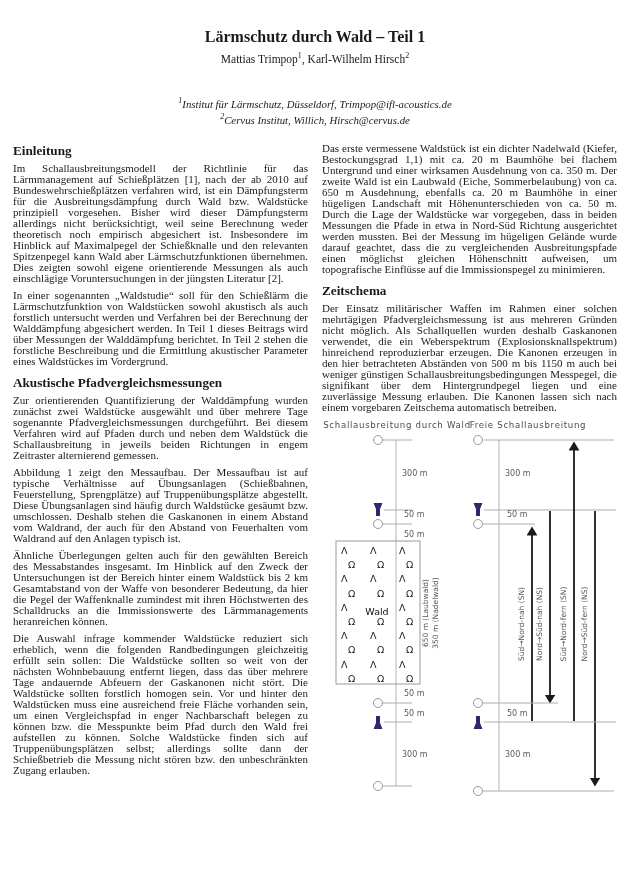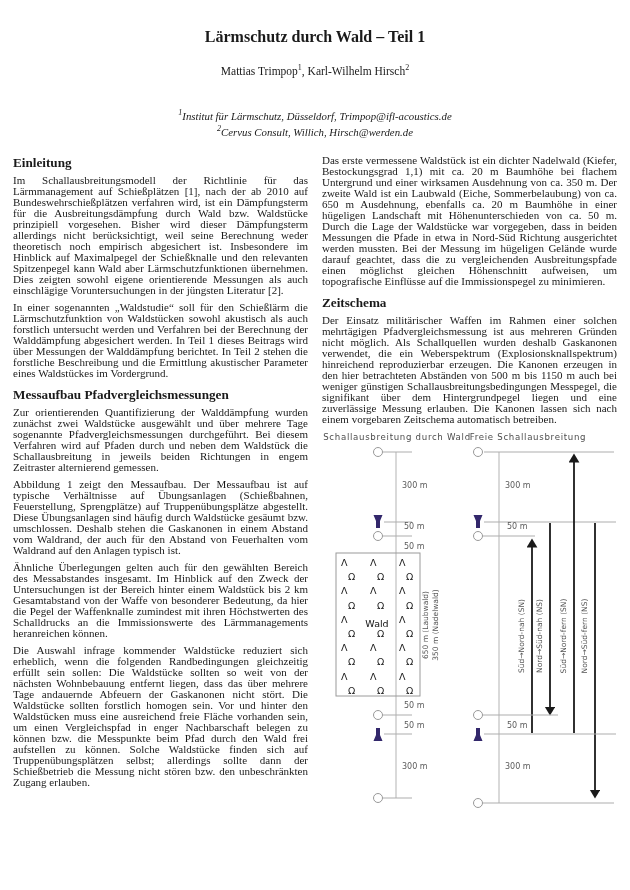--- a/index.html
+++ b/index.html
@@ -5,21 +5,21 @@
   * { margin:0; padding:0; box-sizing:border-box; }
   html,body { background:#ffffff; }
   .page {
     position:relative; width:630px; height:890px; background:#fff;
     font-family:"Liberation Serif","DejaVu Serif",serif; color:#1a1a1a;
     overflow:hidden;
   }
   
   .paper-header { text-align:center; padding-top:25px; }
   .title { font-size:16px; font-weight:bold; line-height:24px; }
-  .authors { font-size:11.5px; margin-top:16px; }
+  .authors { font-size:11.5px; margin-top:4px; }
   .authors sup, .affil sup { font-size:8px; vertical-align:super; line-height:0; }
   .affils { margin-top:31px; font-style:italic; font-size:10.8px; line-height:16px; }
   
   .columns { display:flex; gap:14px; padding:0 13px; margin-top:15px; }
   .col { width:295px; }
   .col h2 { font-size:13.2px; font-weight:bold; margin:8px 0 4px 0; }
   .col .first-h2 { margin-top:0; }
   .col p {
     font-size:11px; line-height:11px; text-align:justify;
     margin-bottom:6px; hyphens:auto; -webkit-hyphens:auto;
@@ -45,31 +45,31 @@
 
 <div class="page">
 
   <div class="paper-header">
     <div class="title">
       <div>Lärmschutz durch Wald – Teil 1</div>
     </div>
     <div class="authors"><span>Mattias Trimpop</span><sup>1</sup><span>, </span><span>Karl-Wilhelm Hirsch</span><sup>2</sup></div>
     <div class="affils">
       <div class="affil"><sup>1</sup><span>Institut für Lärmschutz, Düsseldorf, Trimpop@ifl-acoustics.de</span></div>
-      <div class="affil"><sup>2</sup><span>Cervus Consult, Willich, Hirsch@werden.de</span></div>
+      <div class="affil"><sup>2</sup><span>Cervus Institut, Willich, Hirsch@cervus.de</span></div>
     </div>
   </div>
 
   <div class="columns">
 
     <div class="col">
       <h2 class="first-h2">Einleitung</h2>
       <p>Im Schallausbreitungsmodell der Richtlinie für das Lärmmanagement auf Schießplätzen [1], nach der ab 2010 auf Bundeswehrschießplätzen verfahren wird, ist ein Dämpfungsterm für die Ausbreitungsdämpfung durch Wald bzw. Waldstücke prinzipiell vorgesehen. Bisher wird dieser Dämpfungsterm allerdings nicht berücksichtigt, weil seine Berechnung weder theoretisch noch empirisch abgesichert ist. Insbesondere im Hinblick auf Maximalpegel der Schießknalle und den relevanten Spitzenpegel kann Wald aber Lärmschutzfunktionen übernehmen. Dies zeigten sowohl eigene orientierende Messungen als auch einschlägige Voruntersuchungen in der jüngsten Literatur [2].</p>
       <p>In einer sogenannten „Waldstudie“ soll für den Schießlärm die Lärmschutzfunktion von Waldstücken sowohl akustisch als auch forstlich untersucht werden und Verfahren bei der Berechnung der Walddämpfung abgesichert werden. In Teil 1 dieses Beitrags wird über Messungen der Walddämpfung berichtet. In Teil 2 stehen die forstliche Beschreibung und die Ermittlung akustischer Parameter eines Waldstückes im Vordergrund.</p>
-      <h2>Messaufbau Pfadvergleichsmessungen</h2>
+      <h2>Akustische Pfadvergleichsmessungen</h2>
       <p>Zur orientierenden Quantifizierung der Walddämpfung wurden zunächst zwei Waldstücke ausgewählt und über mehrere Tage sogenannte Pfadvergleichsmessungen durchgeführt. Bei diesem Verfahren wird auf Pfaden durch und neben dem Waldstück die Schallausbreitung in jeweils beiden Richtungen in engem Zeitraster alternierend gemessen.</p>
       <p>Abbildung 1 zeigt den Messaufbau. Der Messaufbau ist auf typische Verhältnisse auf Übungsanlagen (Schießbahnen, Feuerstellung, Sprengplätze) auf Truppenübungsplätze abgestellt. Diese Übungsanlagen sind häufig durch Waldstücke gesäumt bzw. umschlossen. Deshalb stehen die Gaskanonen in einem Abstand vom Waldrand, der auch für den Abstand von Feuerhalten vom Waldrand auf den Anlagen typisch ist.</p>
       <p>Ähnliche Überlegungen gelten auch für den gewählten Bereich des Messabstandes insgesamt. Im Hinblick auf den Zweck der Untersuchungen ist der Bereich hinter einem Waldstück bis 2 km Gesamtabstand von der Waffe von besonderer Bedeutung, da hier die Pegel der Waffenknalle zumindest mit ihren Höchstwerten des Schalldrucks an die Immissionswerte des Lärmmanagements heranreichen können.</p>
       <p>Die Auswahl infrage kommender Waldstücke reduziert sich erheblich, wenn die folgenden Randbedingungen gleichzeitig erfüllt sein sollen: Die Waldstücke sollten so weit von der nächsten Wohnbebauung entfernt liegen, dass das über mehrere Tage andauernde Abfeuern der Gaskanonen nicht stört. Die Waldstücke sollten forstlich homogen sein. Vor und hinter den Waldstücken muss eine ausreichend freie Fläche vorhanden sein, um einen Vergleichspfad in enger Nachbarschaft belegen zu können bzw. die Messpunkte beim Pfad durch den Wald frei aufstellen zu können. Solche Waldstücke finden sich auf Truppenübungsplätzen selbst; allerdings sollte dann der Schießbetrieb die Messung nicht stören bzw. den unbeschränkten Zugang erlauben.</p>
     </div>
 
     <div class="col">
       <p>Das erste vermessene Waldstück ist ein dichter Nadelwald (Kiefer, Bestockungsgrad 1,1) mit ca. 20 m Baumhöhe bei flachem Untergrund und einer wirksamen Ausdehnung von ca. 350 m. Der zweite Wald ist ein Laubwald (Eiche, Sommerbelaubung) von ca. 650 m Ausdehnung, ebenfalls ca. 20 m Baumhöhe in einer hügeligen Landschaft mit Höhenunterschieden von ca. 50 m. Durch die Lage der Waldstücke war vorgegeben, dass in beiden Messungen die Pfade in etwa in Nord-Süd Richtung ausgerichtet werden mussten. Bei der Messung im hügeligen Gelände wurde darauf geachtet, dass die zu vergleichenden Ausbreitungspfade einen möglichst gleichen Höhenschnitt aufweisen, um topografische Einflüsse auf die Immissionspegel zu minimieren.</p>
       <h2>Zeitschema</h2>
       <p>Der Einsatz militärischer Waffen im Rahmen einer solchen mehrtägigen Pfadvergleichsmessung ist aus mehreren Gründen nicht möglich. Als Schallquellen wurden deshalb Gaskanonen verwendet, die ein Weberspektrum (Explosionsknallspektrum) hinreichend reproduzierbar erzeugen. Die Kanonen erzeugen in den hier betrachteten Abständen von 500 m bis 1150 m auch bei weniger günstigen Schallausbreitungsbedingungen Messpegel, die signifikant über dem Hintergrundpegel liegen und eine zuverlässige Messung erlauben. Die Kanonen lassen sich nach einem vorgebaren Zeitschema automatisch betreiben.</p>

